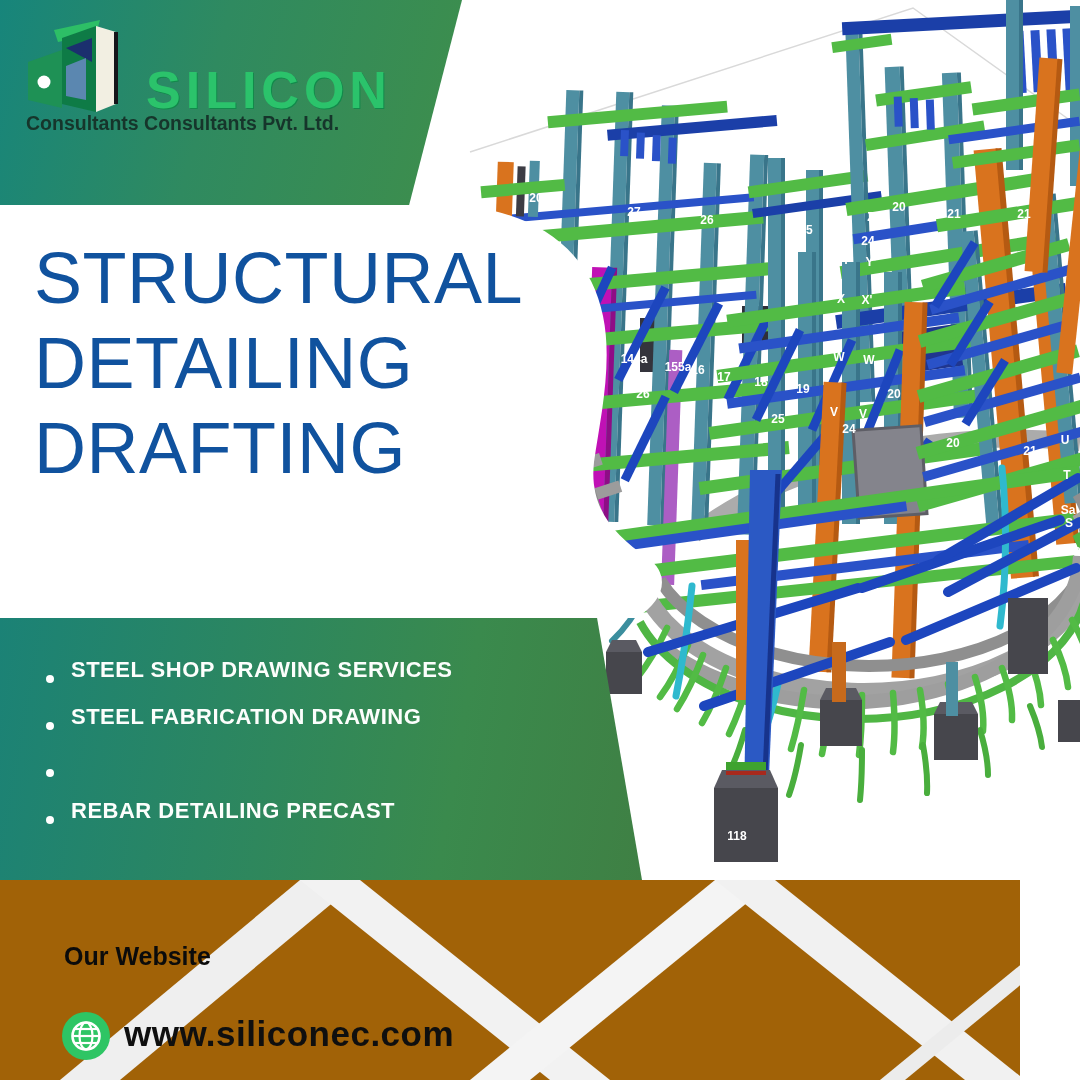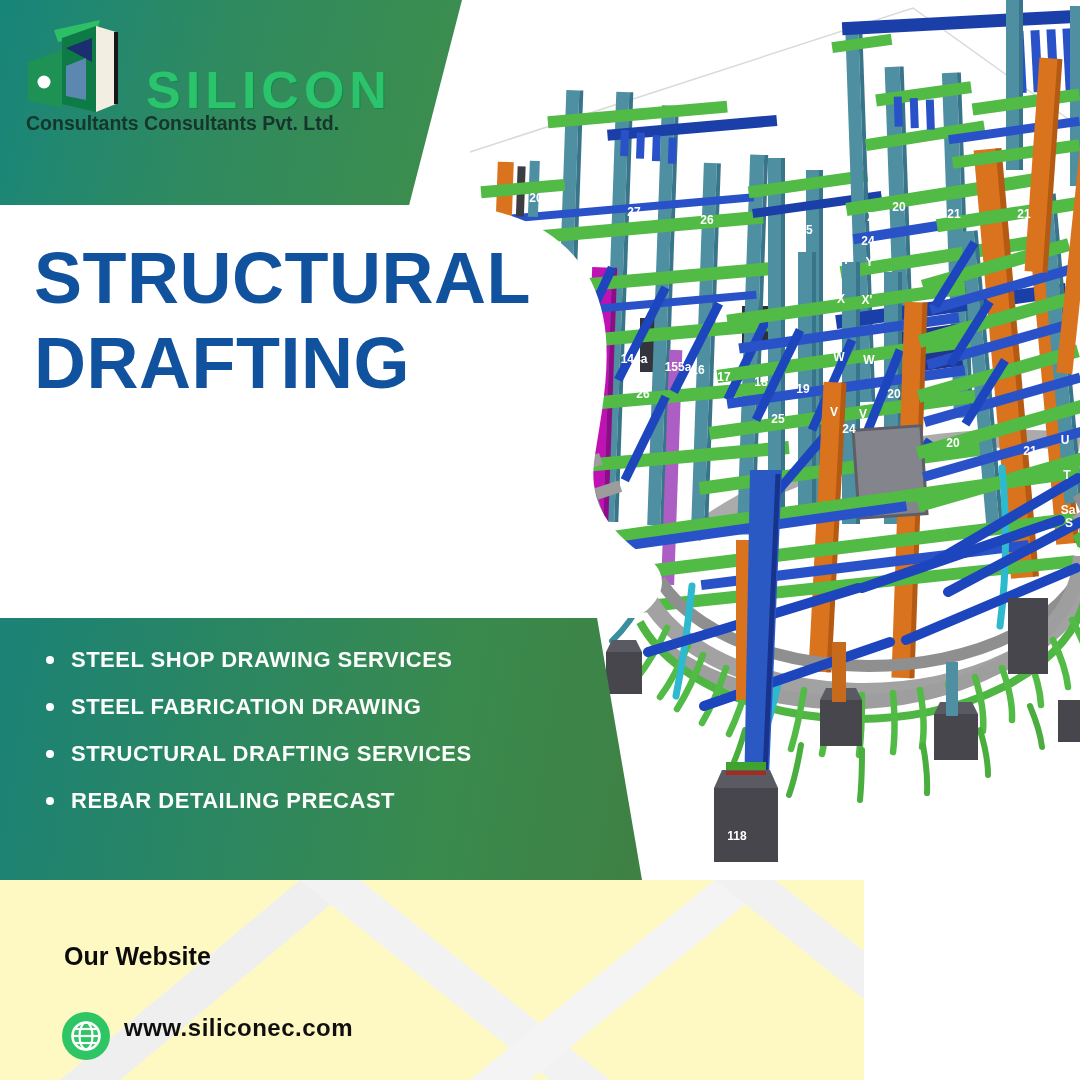--- a/index.html
+++ b/index.html
@@ -28,39 +28,39 @@
 
   
   .logo-wrap{position:absolute;left:24px;top:20px;z-index:6;width:420px}
   .logo-icon{position:absolute;left:0;top:0}
   .logo-word{position:absolute;left:122px;top:40px;font-size:52px;font-weight:bold;
     letter-spacing:5px;color:var(--brand-green);text-shadow:1px 1px 0 #128A4B}
   .logo-tagline{position:absolute;left:2px;top:92px;width:360px;font-size:19.5px;font-weight:bold;color:#16352B}
 
   
   .title-block{position:absolute;left:34px;top:236px;z-index:6;width:560px}
-  .title-line{font-size:72px;line-height:85px;font-weight:bold;color:var(--accent-blue);letter-spacing:.5px}
+  .title-line{font-size:72px;line-height:85px;font-weight:normal;color:var(--accent-blue);letter-spacing:.5px}
 
   
   .services{position:absolute;left:46px;top:636px;z-index:6;list-style:none}
-  .services li{display:flex;align-items:center;height:47px}
+  .services li{display:flex;align-items:flex-end;height:47px}
   .svc-dot{width:8px;height:8px;border-radius:50%;background:#fff;margin-right:17px;flex:0 0 8px}
   .svc-label{font-size:22px;font-weight:bold;color:#FCFEFC;letter-spacing:.5px}
 
   
-  .footer{position:absolute;left:0;top:880px;width:864px;height:200px;background:#fef9c3;z-index:5;overflow:hidden}
+  .footer{position:absolute;left:0;top:880px;width:1020px;height:200px;background:#a16207;z-index:5;overflow:hidden}
   .fstripe{position:absolute;inset:0}
   .fs1{background:#EFEFEF;clip-path:polygon(60px 200px,300px 0,360px 0,120px 200px)}
   .fs2{background:#F2F2F2;clip-path:polygon(300px 0,360px 0,610px 200px,550px 200px)}
   .fs3{background:#F4F4F4;clip-path:polygon(470px 200px,715px 0,775px 0,530px 200px)}
   .fs4{background:#F1F1F1;clip-path:polygon(715px 0,775px 0,1025px 200px,965px 200px)}
   .fs5{background:#ECECEC;clip-path:polygon(880px 200px,1080px 36px,1080px 56px,905px 200px)}
   .footer-label{position:absolute;left:64px;top:62px;font-size:25px;font-weight:bold;color:#0B0B0B}
   .globe{position:absolute;left:62px;top:132px}
-  .footer-url{position:absolute;left:124px;top:134px;font-size:24px;font-weight:bold;color:#0F0F0F;letter-spacing:.5px}
+  .footer-url{position:absolute;left:124px;top:134px;font-size:35px;font-weight:bold;color:#0F0F0F;letter-spacing:.5px}
 </style>
 </head>
 <body>
 
 <div class="canvas">
 
   <div class="wedge-top"></div>
   <div class="quad-green"></div>
 
   <svg class="model-svg" viewBox="380 0 700 882">
@@ -362,35 +362,35 @@
       <polygon points="42,46 62,38 62,80 42,76" fill="#5B87B0"></polygon>
       <polygon points="72,6 92,12 92,84 72,92" fill="#F2EFE2"></polygon>
       <line x1="92" y1="12" x2="92" y2="84" stroke="#15151A" stroke-width="4"></line>
     </svg>
     <div class="logo-word">SILICON</div>
     <div class="logo-tagline">Consultants Consultants Pvt. Ltd.</div>
   </div>
 
   <div class="title-block">
     <div class="title-line">STRUCTURAL</div>
+    <div class="title-line">DETAILING</div>
     <div class="title-line">DRAFTING</div>
   </div>
 
   <ul class="services">
     <li>
         <span class="svc-dot"></span>
         <span class="svc-label">STEEL SHOP DRAWING SERVICES</span>
       </li>
     <li>
         <span class="svc-dot"></span>
         <span class="svc-label">STEEL FABRICATION DRAWING</span>
       </li>
     <li>
         <span class="svc-dot"></span>
-        <span class="svc-label">STRUCTURAL DRAFTING SERVICES</span>
       </li>
     <li>
         <span class="svc-dot"></span>
         <span class="svc-label">REBAR DETAILING PRECAST</span>
       </li>
   </ul>
 
   <div class="footer">
     <div class="fstripe fs1"></div>
     <div class="fstripe fs2"></div>

